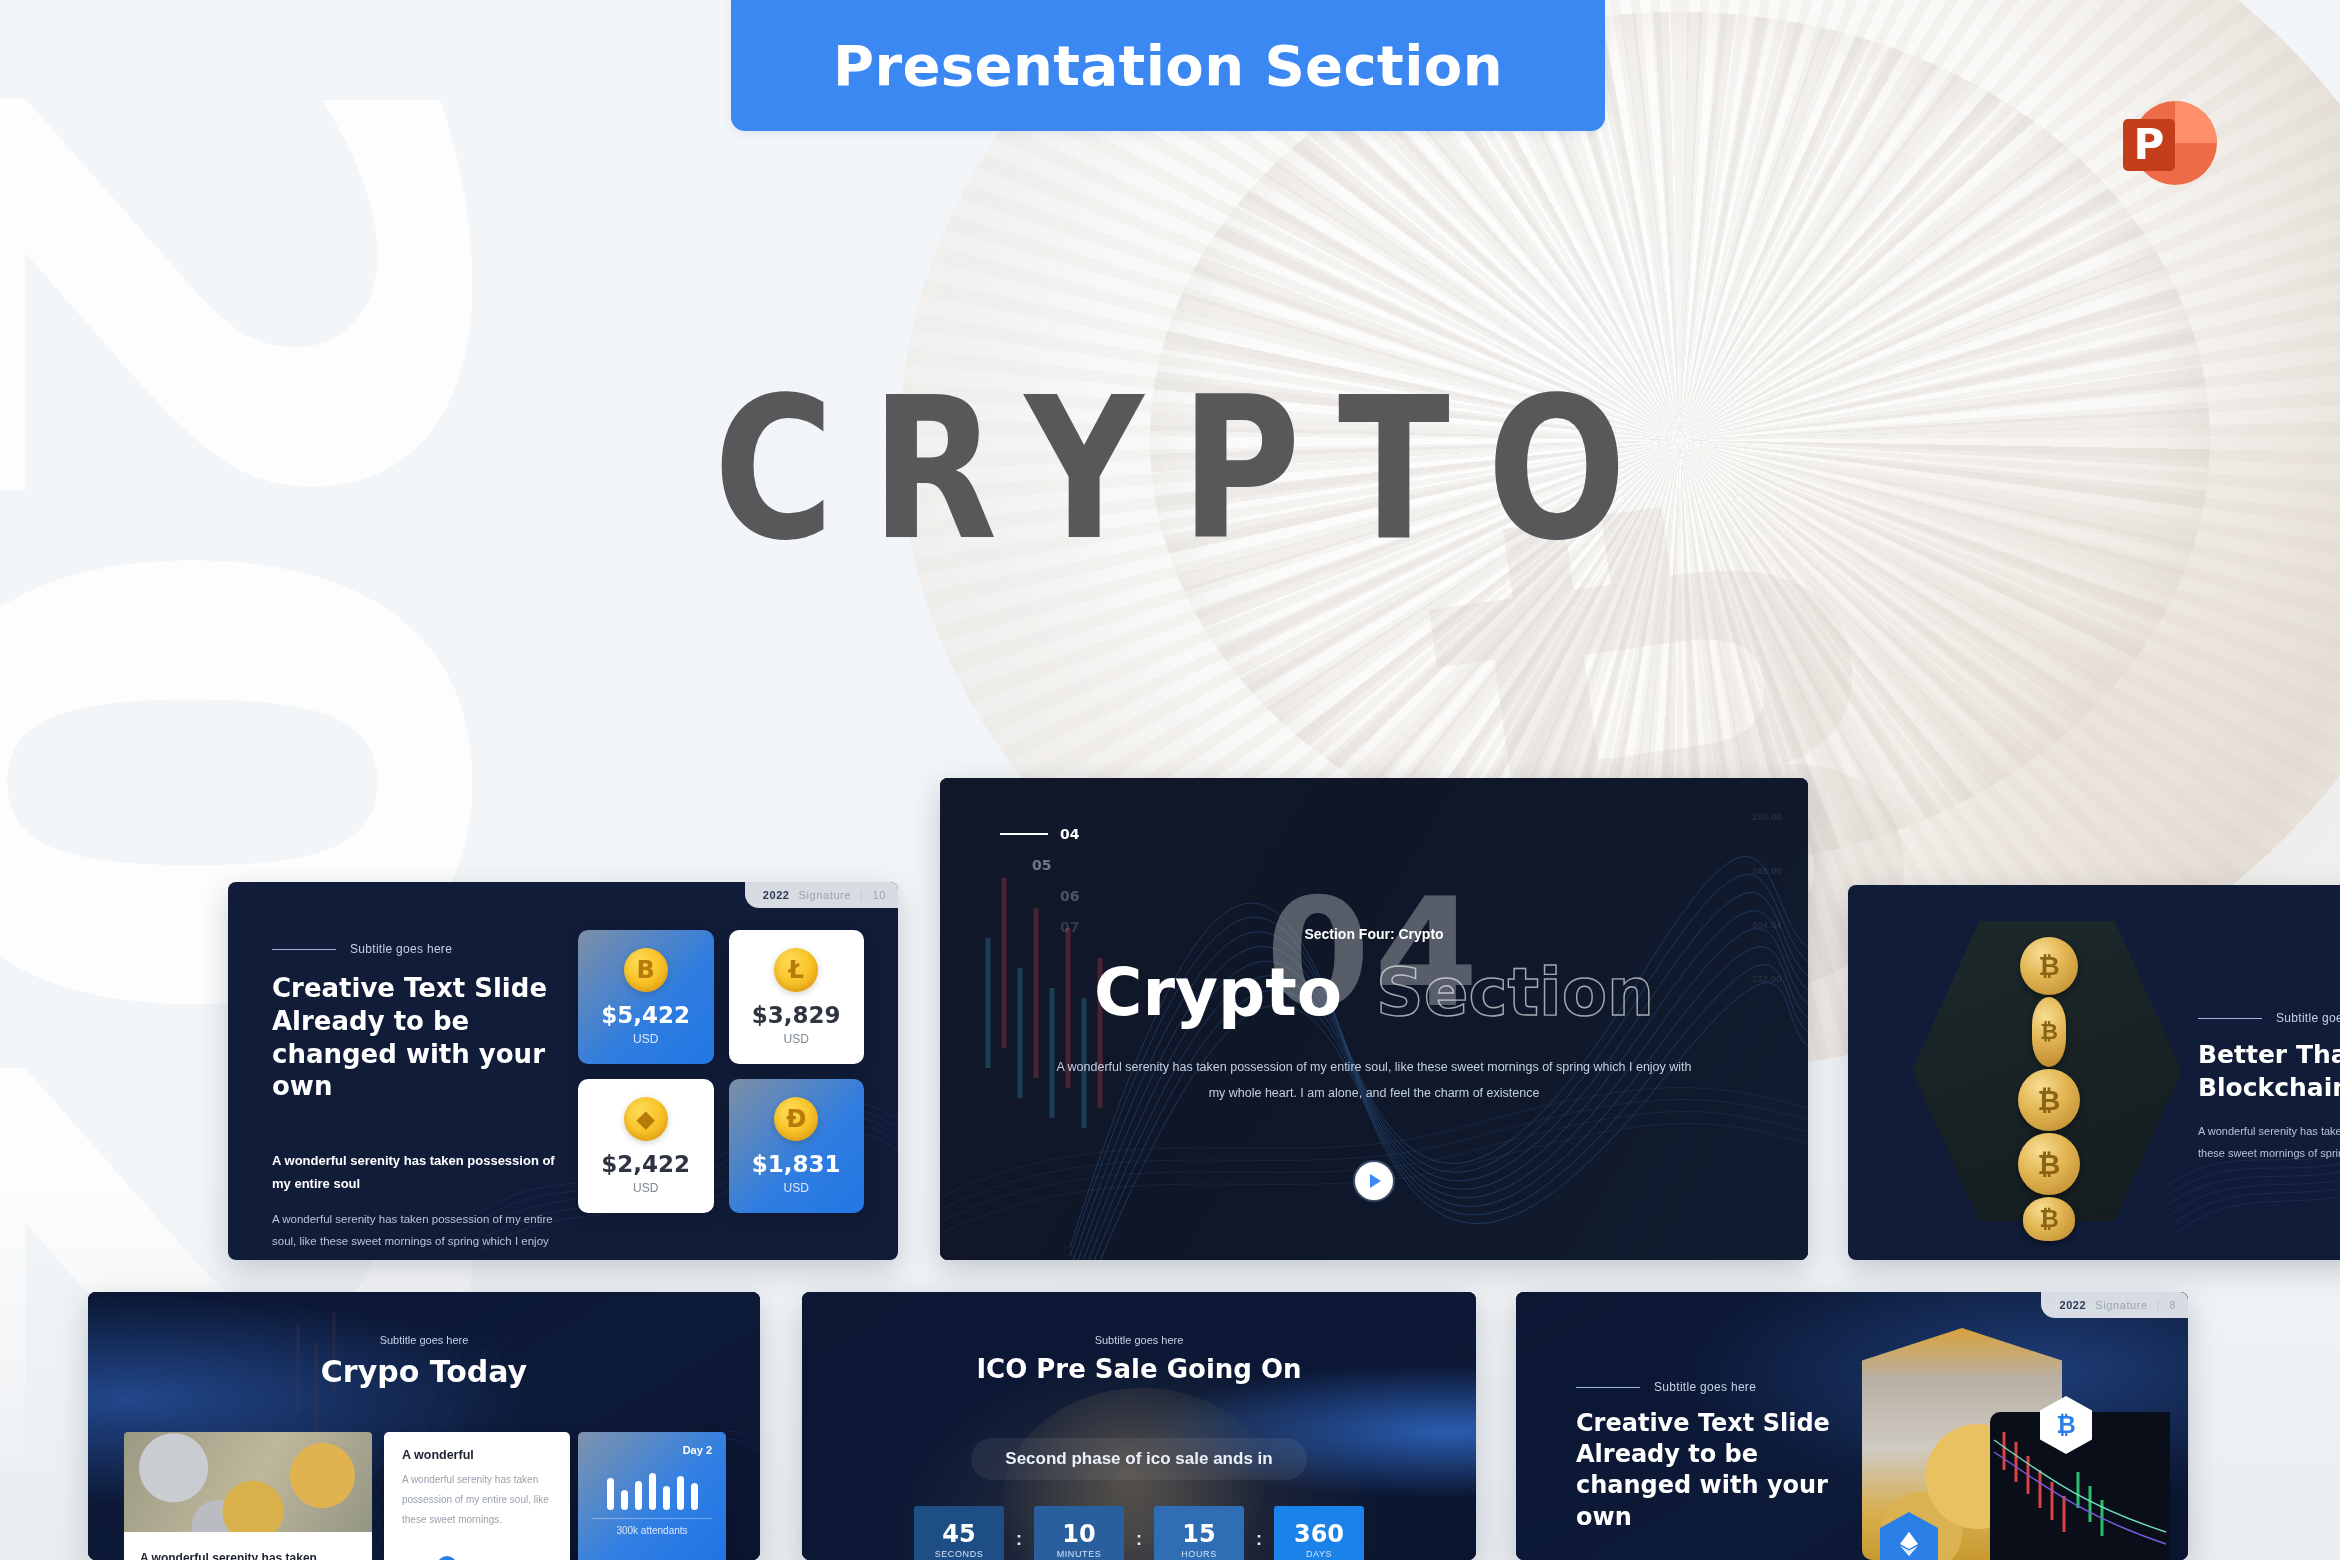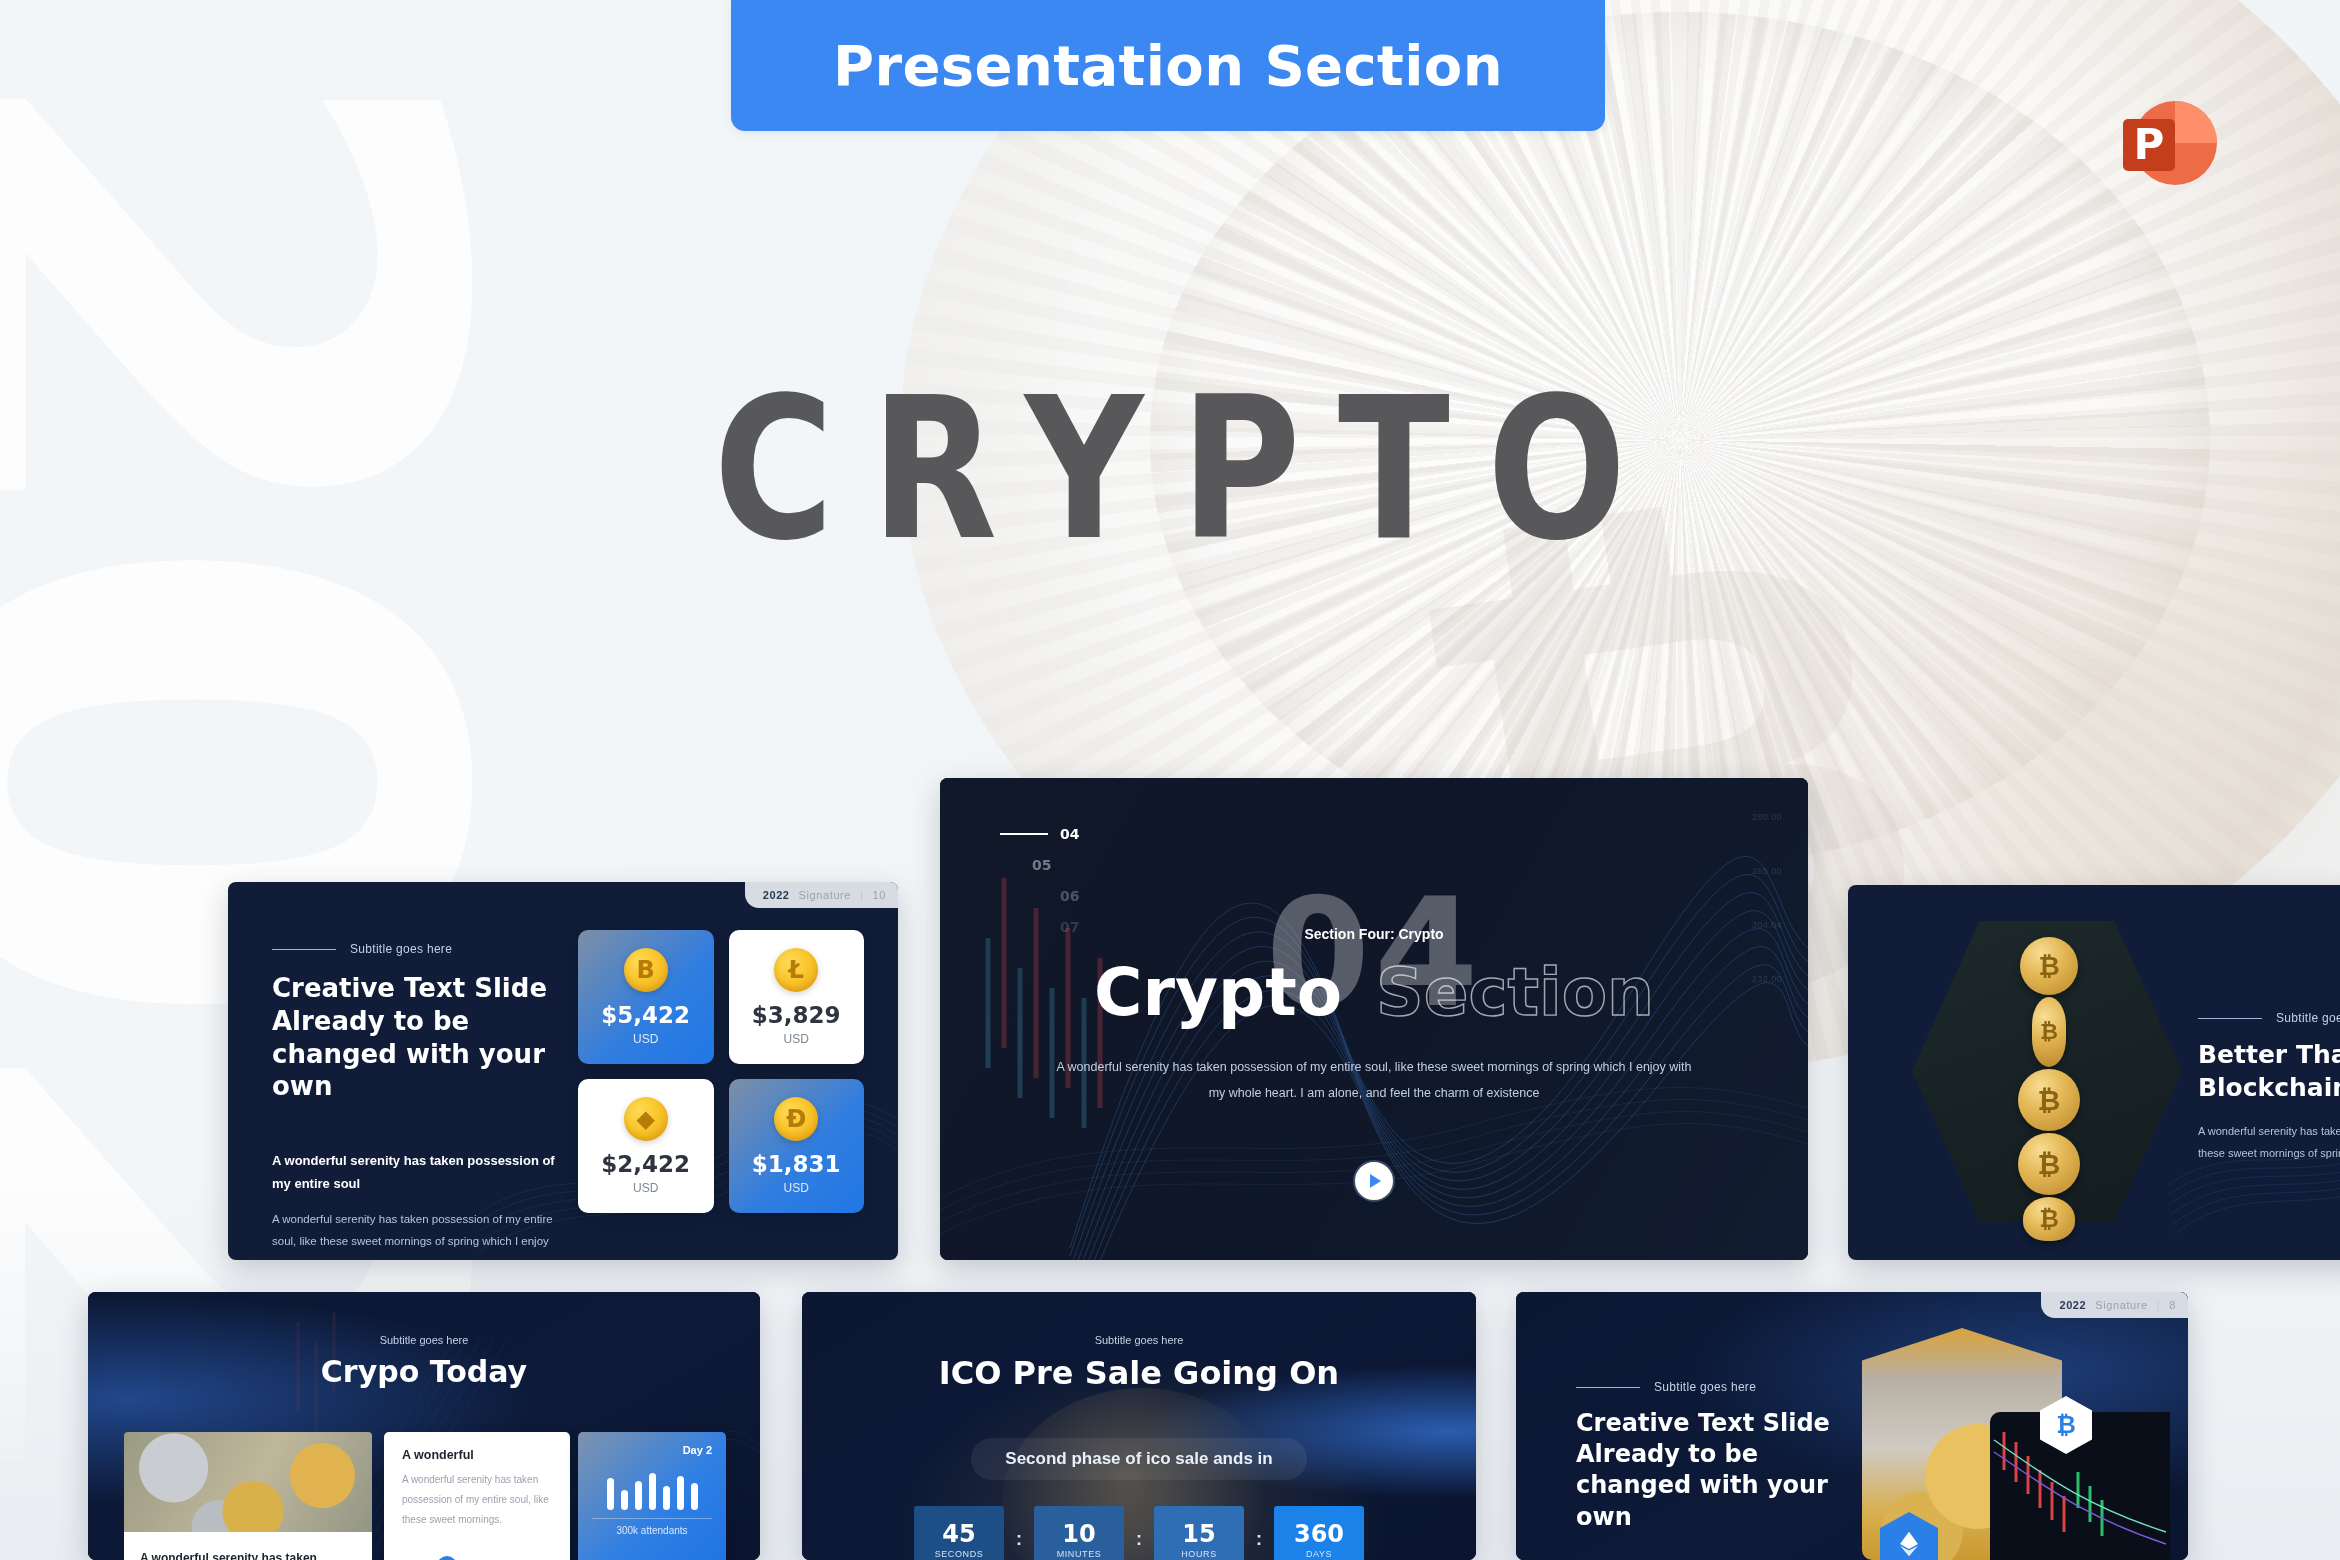--- a/index.html
+++ b/index.html
@@ -353,21 +353,21 @@
   #slide5 .bg{
     position:absolute; inset:0;
     background:
       radial-gradient(ellipse at 96% 52%, rgba(55,120,225,.72), rgba(10,22,46,0) 34%),
       radial-gradient(ellipse at 50% 90%, rgba(120,108,82,.30), rgba(10,22,46,0) 52%),
       linear-gradient(150deg,#0b1733,#0c1835 60%,#0a142e 100%),
       #0b1733;
   }
   .s5-top{ position:absolute; left:0; right:0; top:42px; text-align:center; z-index:6; }
   .s5-sub{ color:#c6d2e4; font-size:11px; }
-  .s5-title{ margin-top:8px; color:#fff; font-size:32px; font-weight:700;
+  .s5-title{ margin-top:8px; color:#fff; font-size:26px; font-weight:700;
              font-family:"DejaVu Sans", sans-serif; }
   .s5-pill{
     position:absolute; left:50%; transform:translateX(-50%); top:146px;
     width: 336px; height:42px; border-radius:21px;
     background: rgba(255,255,255,.07);
     display:flex; align-items:center; justify-content:center; z-index:6;
     color:#eaf0fa; font-size:17px; font-weight:700;
   }
   .countdown{
     position:absolute; left:50%; transform:translateX(-50%); top:214px;

